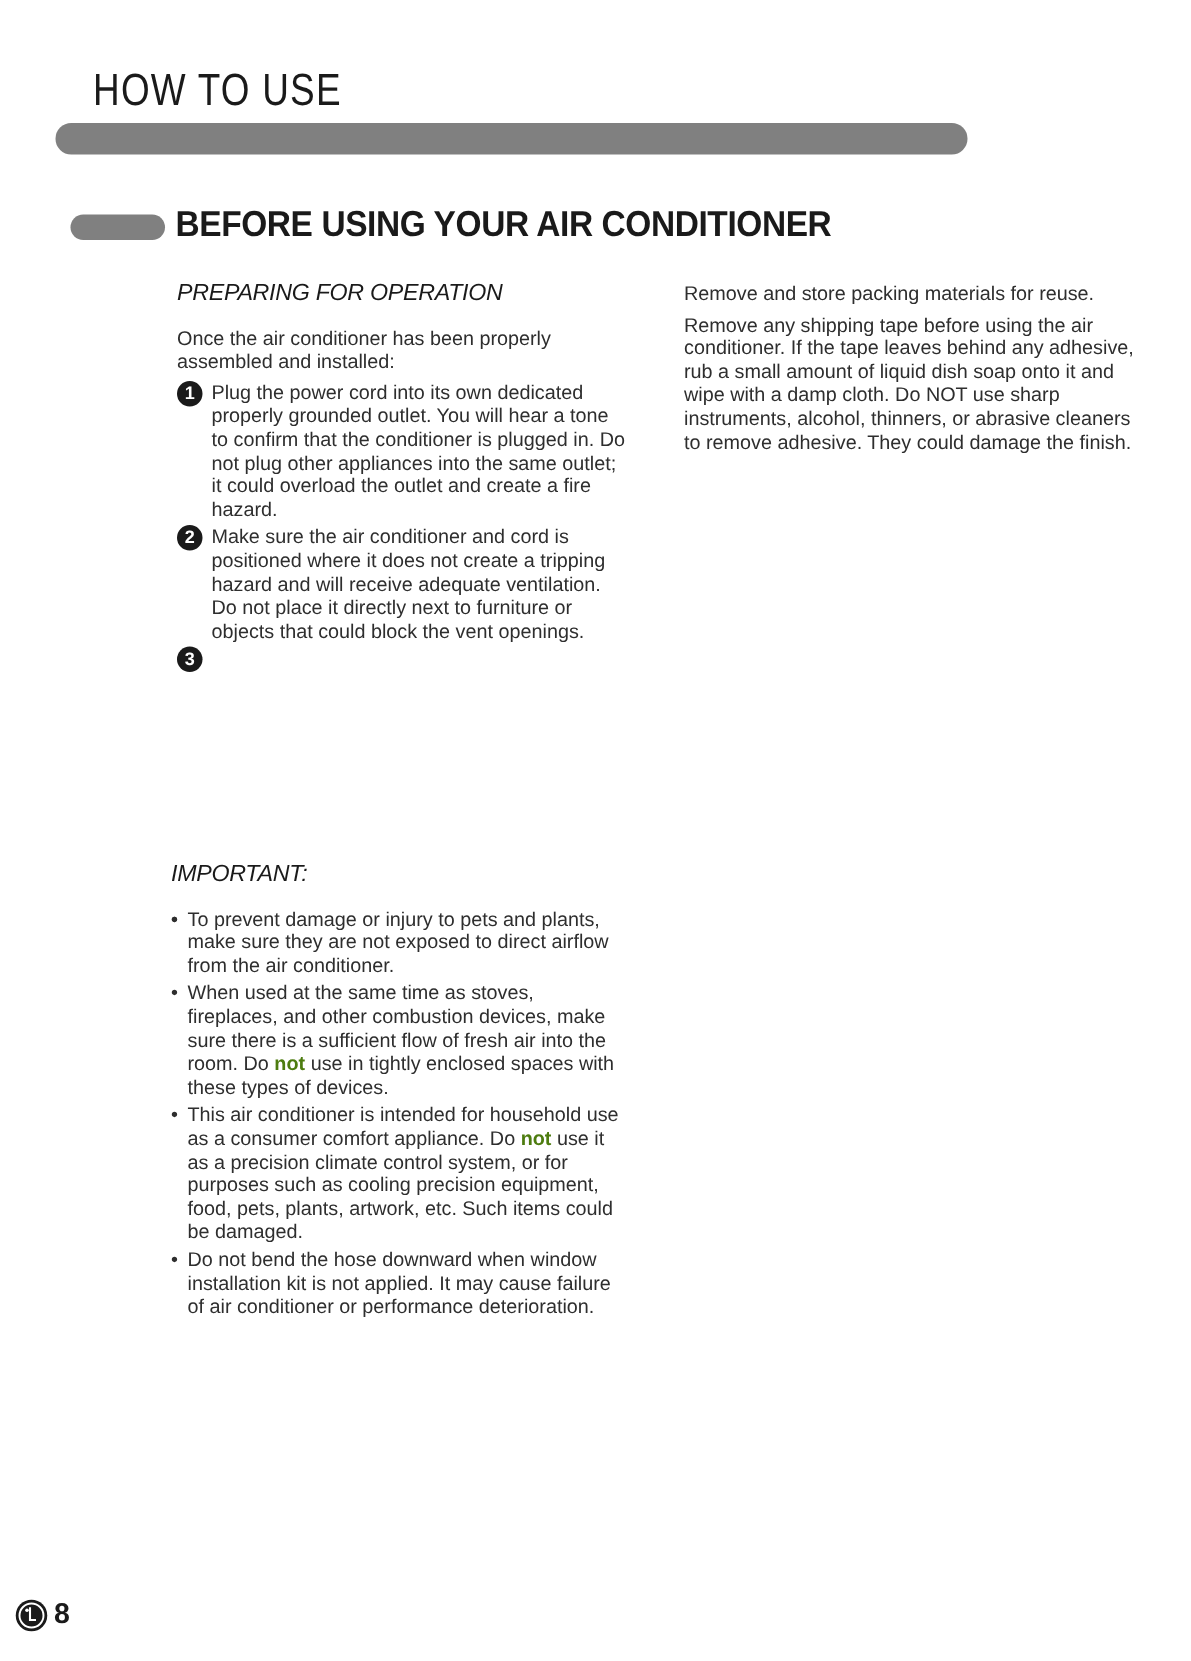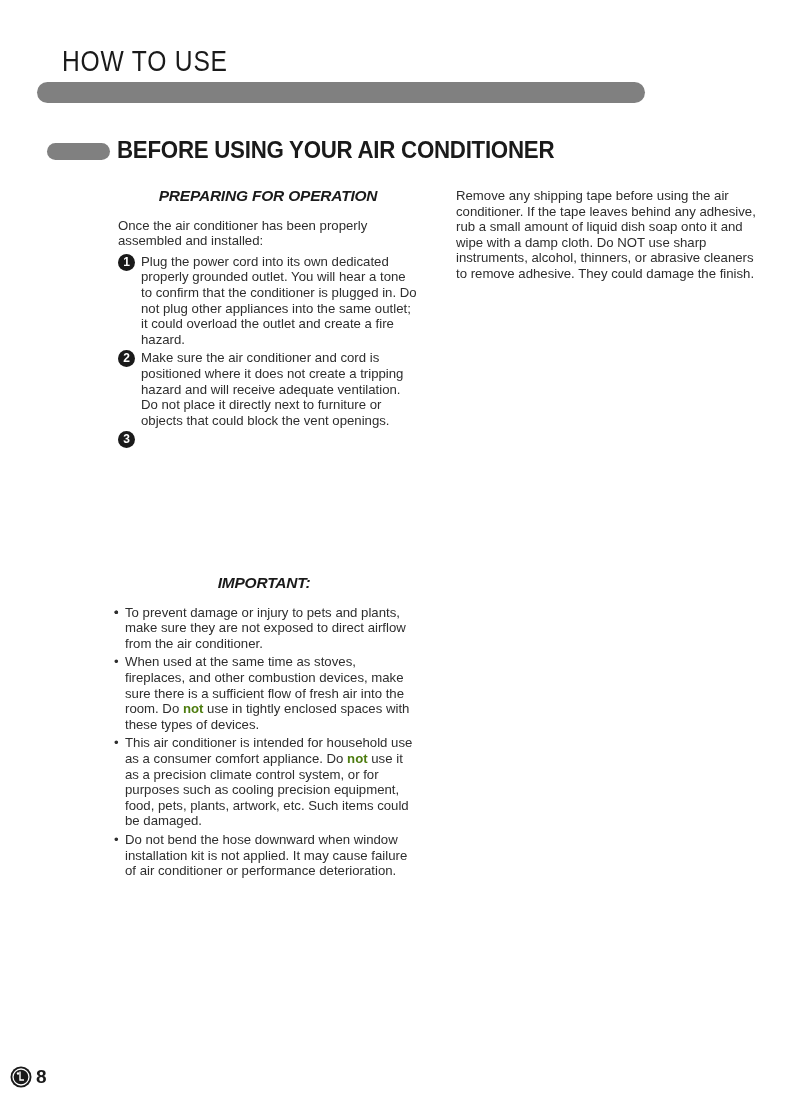--- a/index.html
+++ b/index.html
@@ -63,26 +63,25 @@
       position: absolute;
       font-size: 13.2px;
       line-height: 15.6px;
       color: #2e2e2e;
     }
     .col-left { left: 118px; top: 188px; width: 300px; }
     .col-right { left: 456px; top: 188px; width: 300px; }
     .subhead {
       margin: 0 0 14px 0;
       font-size: 15.5px;
-      font-weight: bold;
+      font-weight: normal;
       font-style: italic;
       color: #1a1a1a;
       letter-spacing: -0.2px;
       white-space: nowrap;
-      text-align: center;
     }
     .para {
       margin: 0 0 5px 0;
     }
     .step {
       position: relative;
       padding-left: 23px;
       margin: 0 0 3px 0;
     }
     .step-num {
@@ -179,20 +178,21 @@
     <span class="bullet-dot">•</span>
     <span><span>This air conditioner is intended for household use as a consumer comfort appliance. Do </span><b>not</b><span> use it as a precision climate control system, or for purposes such as cooling precision equipment, food, pets, plants, artwork, etc. Such items could be damaged.</span></span>
   </div>
   <div class="bullet">
     <span class="bullet-dot">•</span>
     <span>Do not bend the hose downward when window installation kit is not applied. It may cause failure of air conditioner or performance deterioration.</span>
   </div>
 </div>
 
 <div class="col col-right">
+  <p class="para">Remove and store packing materials for reuse.</p>
   <p class="para">Remove any shipping tape before using the air conditioner. If the tape leaves behind any adhesive, rub a small amount of liquid dish soap onto it and wipe with a damp cloth. Do NOT use sharp instruments, alcohol, thinners, or abrasive cleaners to remove adhesive. They could damage the finish.</p>
 </div>
 
 <div class="footer">
   <svg class="logo" viewBox="0 0 22 22">
     <circle cx="11" cy="11" r="10.5" fill="#1a1a1a"></circle>
     <circle cx="11" cy="11" r="8" fill="none" stroke="#ffffff" stroke-width="1.3"></circle>
     <circle cx="8" cy="7.5" r="1.2" fill="#ffffff"></circle>
     <path d="M10 5.5 V14 H14" fill="none" stroke="#ffffff" stroke-width="1.4"></path>
   </svg>

